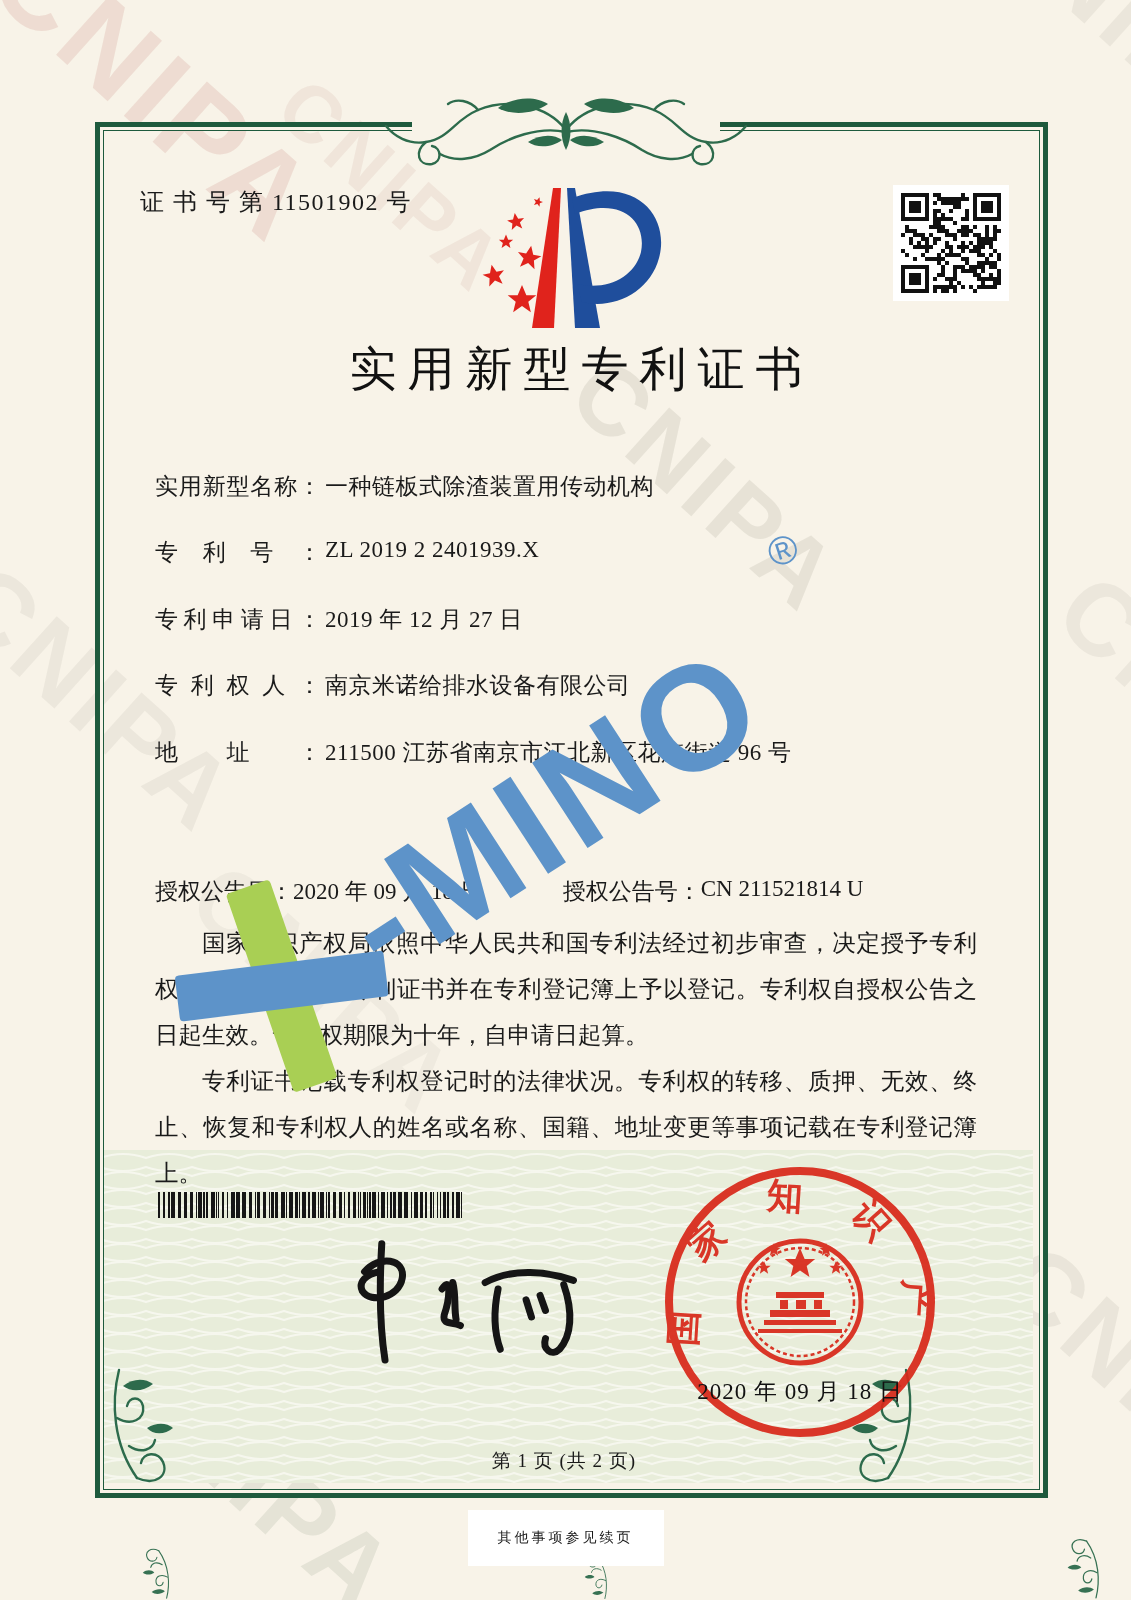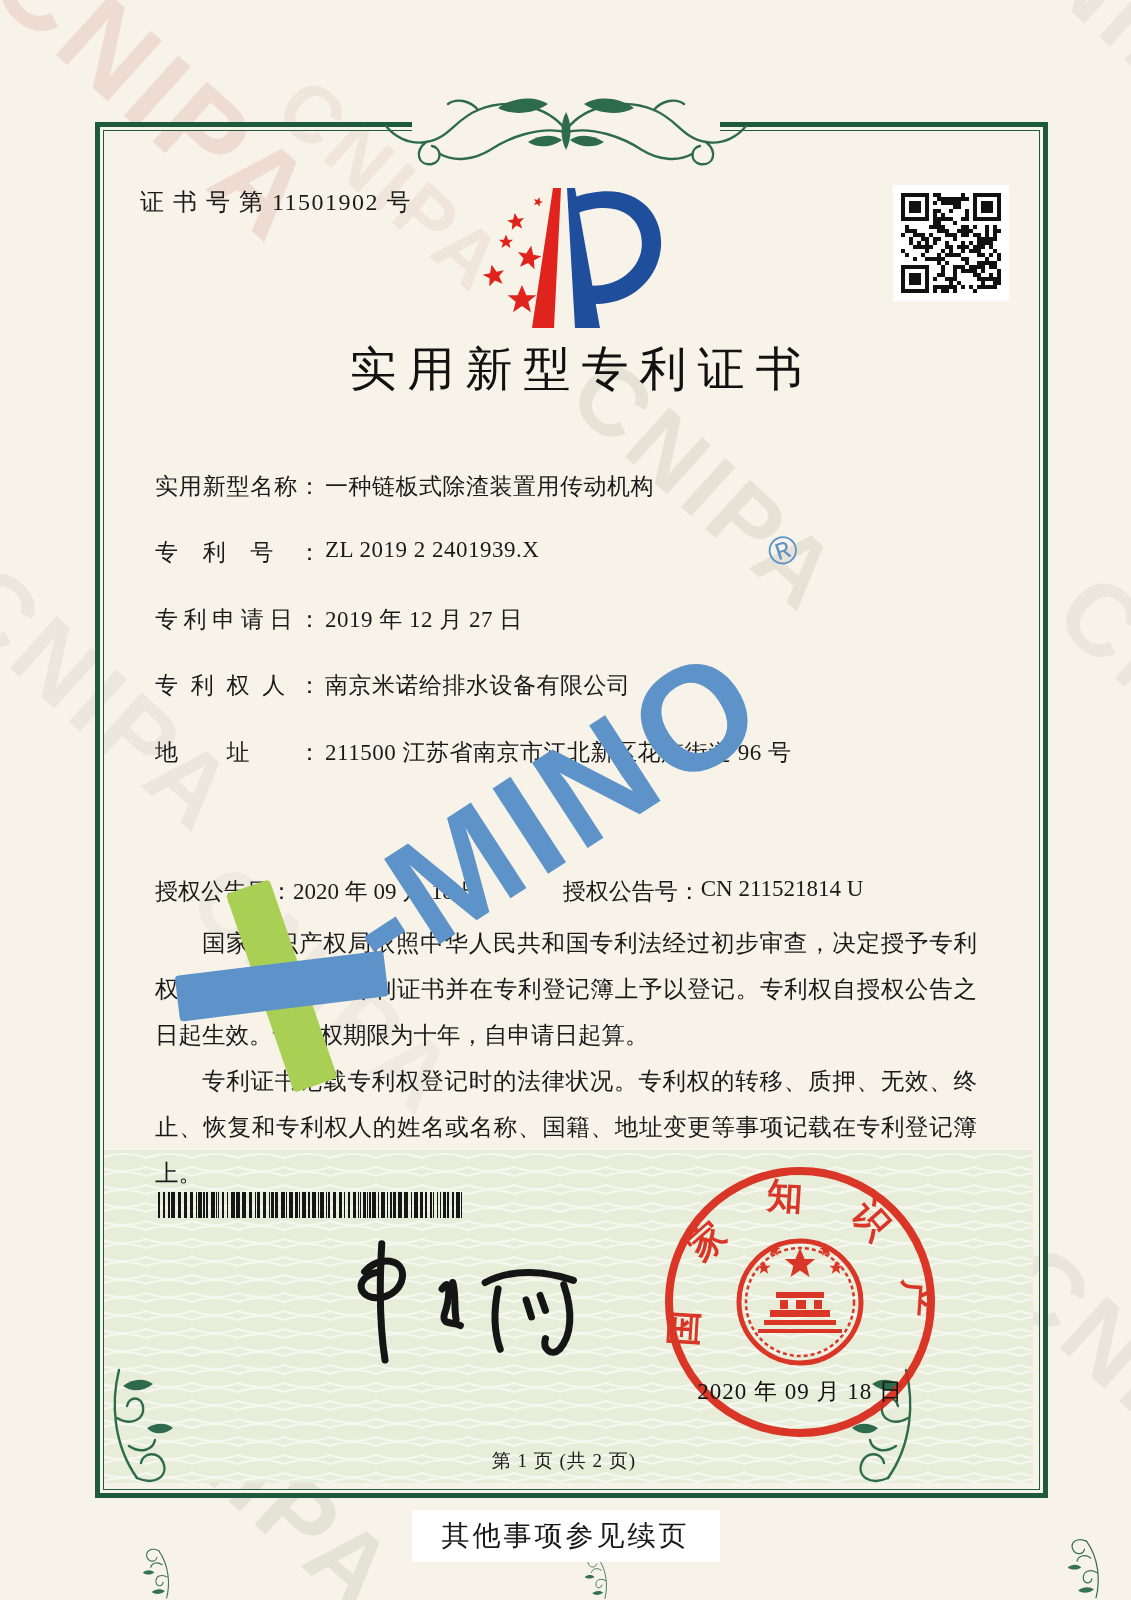--- a/index.html
+++ b/index.html
@@ -56,21 +56,21 @@
   .barcode-wrap rect{fill:#161616;}
   .signoff{left:163px;top:1262px;z-index:4;font-family:"Liberation Sans",sans-serif;
            font-size:25px;letter-spacing:5px;line-height:52px;color:#222;}
   .sig-svg{left:315px;top:1224px;z-index:4;}
   .sig-svg path{stroke:#151515;stroke-width:6.5;fill:none;stroke-linecap:round;stroke-linejoin:round;}
   .seal-svg{left:660px;top:1162px;z-index:4;opacity:.93;}
   .seal-date{left:660px;top:1376px;width:280px;text-align:center;font-size:23px;z-index:5;
              letter-spacing:1px;color:#111;}
   .page-num{left:95px;top:1448px;width:938px;text-align:center;font-size:19px;letter-spacing:1px;}
   .footer-note{left:50%;top:1510px;transform:translateX(-50%);background:#ffffff;
-               padding:7px 30px;font-size:28px;letter-spacing:3px;}
+               padding:19px 30px;font-size:14px;letter-spacing:3px;}
 
   
   .xmino{position:absolute;left:115px;top:685px;width:860px;height:260px;z-index:6;
          transform:rotate(-33deg);display:flex;align-items:center;}
   .x-shape{position:relative;width:170px;height:170px;flex:none;margin-left:30px;}
   .x-bar{position:absolute;left:63px;top:-20px;width:46px;height:210px;border-radius:4px;}
   .x-bar.g{background:#a9cf54;transform:rotate(14deg);}
   .x-bar.b{background:#5d93c9;transform:rotate(-64deg);}
   .xmino-text{font-family:"Liberation Sans",sans-serif;font-weight:900;font-size:148px;
               letter-spacing:6px;color:#5d93c9;margin-left:6px;}

